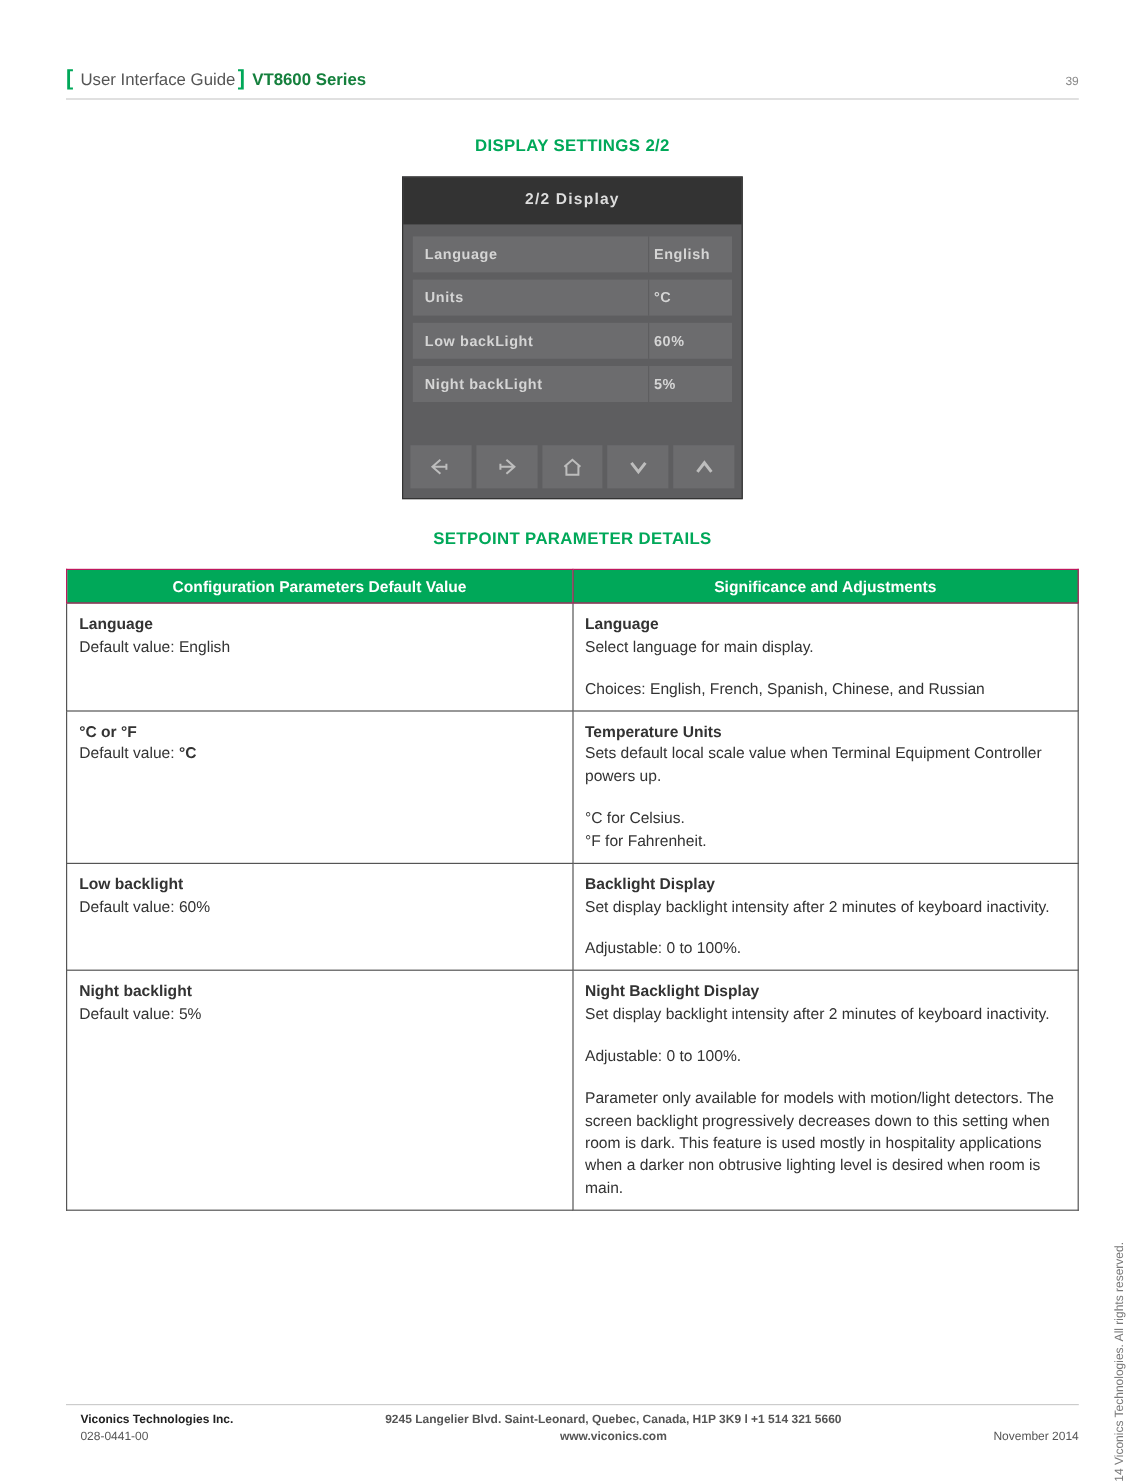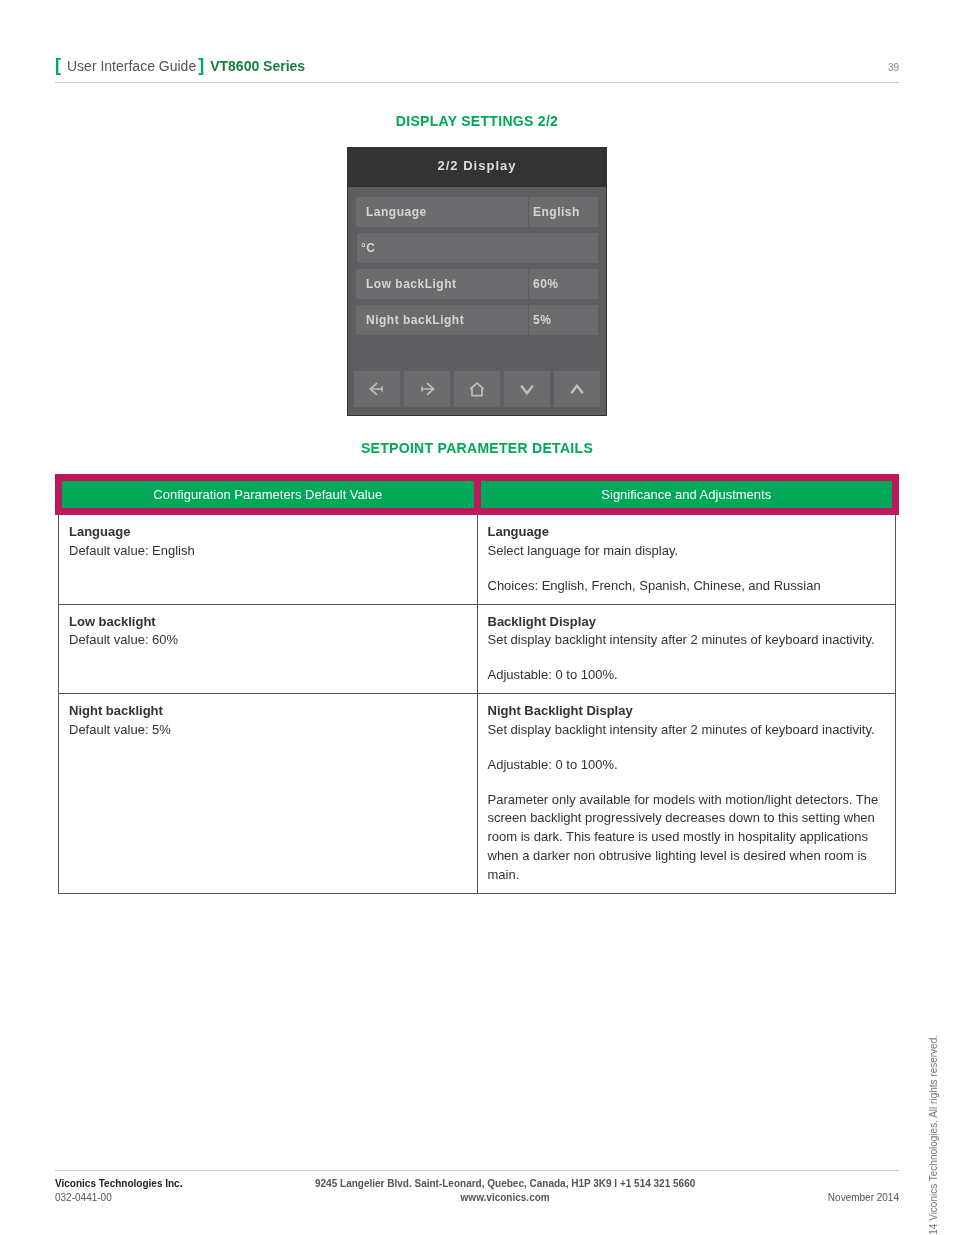--- a/index.html
+++ b/index.html
@@ -6,38 +6,38 @@
   body { font-family: Arial, Helvetica, sans-serif; background: #fff; color: #333; width: 954px; height: 1235px; position: relative; }
   .page { padding: 55px 55px 0 55px; }
   .header-row { display: flex; justify-content: space-between; align-items: baseline; border-bottom: 1px solid #ccc; padding-bottom: 6px; margin-bottom: 30px; }
   .header-left { display: flex; align-items: baseline; gap: 6px; font-size: 14px; }
   .bracket { color: #00a859; font-weight: bold; font-size: 18px; }
   .bracket-close { color: #00a859; font-weight: bold; font-size: 18px; margin-left:-4px;}
   .hdr-title { color: #555; }
   .hdr-series { color: #15803d; font-weight: bold; }
   .page-num { font-size: 10px; color: #888; }
   .section-title { color: #00a859; font-size: 14px; font-weight: bold; letter-spacing: 0.3px; margin-bottom: 18px; text-align: center; }
-  .device { width: 260px; margin: 16px auto 24px auto; background: #5e5e60; border:1px solid #333; }
+  .device { width: 284px; margin: 16px auto 24px auto; background: #5e5e60; border:1px solid #333; }
   .device-top { background:#333; color:#ddd; padding:10px 0 14px 0; text-align:center; font-weight:bold; font-size:13px; letter-spacing:1px; }
   .device-body { padding: 10px 8px 30px 8px; }
   .device-row { display:flex; background:#6c6c6e; margin-bottom:6px; font-size:12px; color:#d5d5d5; font-weight:bold; letter-spacing:0.5px; }
   .device-row .lbl { flex:1; padding:8px 10px; }
   .device-row .val { width:70px; padding:8px 4px; border-left:1px solid #5e5e60; }
   .device-btns { display:flex; gap:4px; padding:0 6px 8px 6px; }
   .device-btn { flex:1; height:36px; background:#6c6c6e; display:flex; align-items:center; justify-content:center; color:#bdbdbd; }
   .device-btn svg { width:20px; height:20px; }
   .tbl { width:100%; border-collapse: collapse; border:1px solid #555; font-size:13px; }
-  .tbl th { background:#00a859; color:#fff; font-weight:normal; padding:6px 8px; border:7px solid #be185d; }
+  .tbl th { background:#00a859; color:#fff; font-weight:bold; padding:6px 8px; border:1px solid #be185d; }
   .tbl th:first-child { width:50%; }
   .tbl td { border:1px solid #555; padding:8px 10px; vertical-align:top; line-height:1.45; }
   .tbl td p { margin:0; }
   .tbl td p.gap { margin-top:16px; }
   .tbl td p.bold, .tbl td span.bold { font-weight:bold; }
   .footer { position:absolute; bottom:30px; left:55px; right:55px; border-top:1px solid #ccc; padding-top:6px; display:flex; justify-content:space-between; font-size:10px; color:#555; }
-  .footer .fcol { line-height:1.4; }
+  .footer .fcol { line-height:1.4;margin-left:12px; }
   .footer .fcol.center { text-align:center; flex:1;font-weight:bold; }
   .footer .fcol.right { text-align:left; }
   .footer .fcol .bold { font-weight:bold; color:#222; }
   .copyright { position:absolute; right:15px; bottom:200px; transform:rotate(-90deg); transform-origin:right bottom; font-size:10px; color:#777; white-space:nowrap; }
 </style>
 </head>
 <body>
 
 <div class="page">
   <div class="header-row">
@@ -53,20 +53,21 @@
   <div class="section-title">DISPLAY SETTINGS 2/2</div>
 
   <div class="device">
     <div class="device-top">2/2 Display</div>
     <div class="device-body">
       <div class="device-row">
         <div class="lbl">Language</div>
         <div class="val">English</div>
       </div>
       <div class="device-row">
+        <div class="lbl">Units</div>
         <div class="val">°C</div>
       </div>
       <div class="device-row">
         <div class="lbl">Low backLight</div>
         <div class="val">60%</div>
       </div>
       <div class="device-row">
         <div class="lbl">Night backLight</div>
         <div class="val">5%</div>
       </div>
@@ -116,20 +117,32 @@
           <p>Default value: English</p>
         </td>
         <td>
           <p class="bold">Language</p>
           <p>Select language for main display.</p>
           <p class="gap">Choices: English, French, Spanish, Chinese, and Russian</p>
         </td>
       </tr>
       <tr>
         <td>
+          <p class="bold">°C or °F</p>
+          <p><span>Default value: </span><span class="bold">°C</span></p>
+        </td>
+        <td>
+          <p class="bold">Temperature Units</p>
+          <p>Sets default local scale value when Terminal Equipment Controller powers up.</p>
+          <p class="gap" style="white-space:pre-line">°C for Celsius.
+°F for Fahrenheit.</p>
+        </td>
+      </tr>
+      <tr>
+        <td>
           <p class="bold">Low backlight</p>
           <p>Default value: 60%</p>
         </td>
         <td>
           <p class="bold">Backlight Display</p>
           <p>Set display backlight intensity after 2 minutes of keyboard inactivity.</p>
           <p class="gap">Adjustable: 0 to 100%.</p>
         </td>
       </tr>
       <tr>
@@ -147,21 +160,21 @@
       </tr>
     </tbody>
   </table>
 </div>
 
 <div class="copyright">© 2014 Viconics Technologies. All rights reserved.</div>
 
 <div class="footer">
   <div class="fcol">
     <div class="bold">Viconics Technologies Inc.</div>
-    <div>032-0441-00</div>
+    <div>028-0441-00</div>
   </div>
   <div class="fcol center">
     <div>9245 Langelier Blvd. Saint-Leonard, Quebec, Canada, H1P 3K9  l  +1 514 321 5660</div>
     <div>www.viconics.com</div>
   </div>
   <div class="fcol right">
     <div>&nbsp;</div>
     <div>November 2014</div>
   </div>
 </div>

